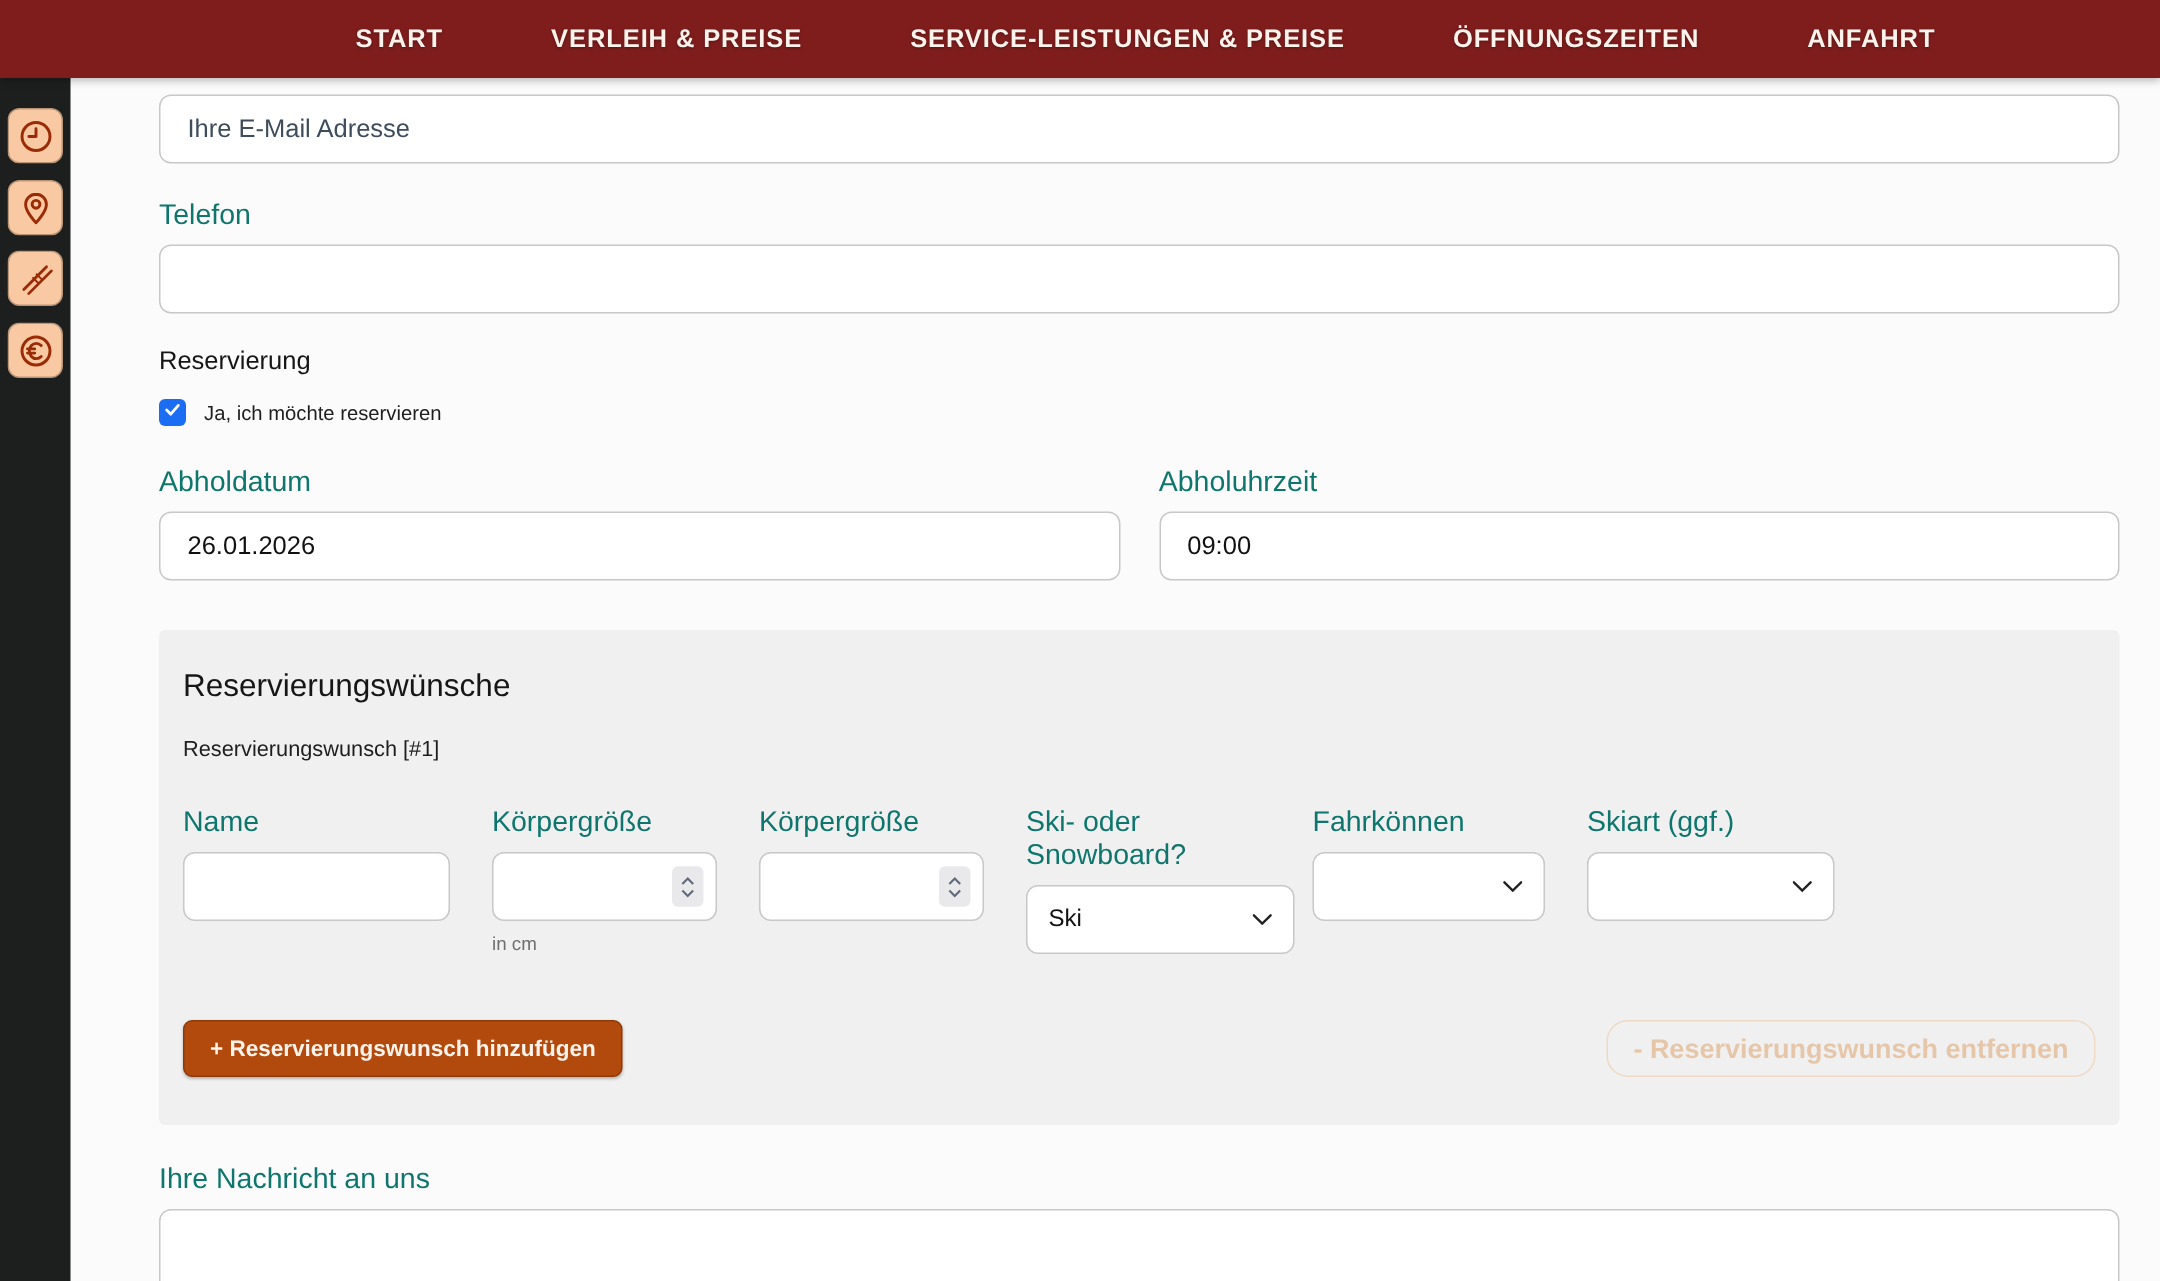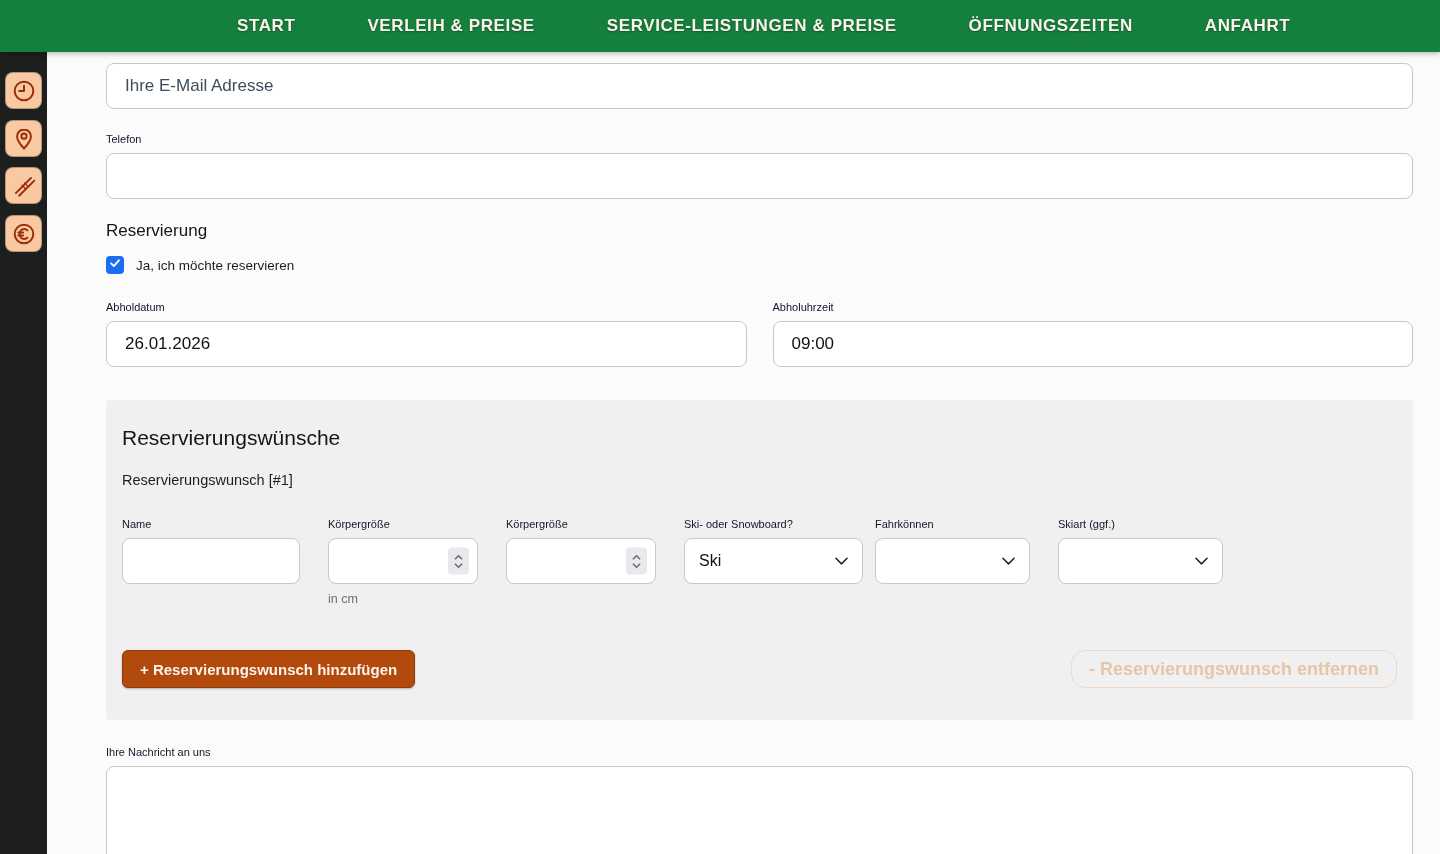--- a/index.html
+++ b/index.html
@@ -1,41 +1,41 @@
 <!DOCTYPE html>
 <html><head>
 <meta charset="utf-8">
 <style>
   * { margin:0; padding:0; box-sizing:border-box; }
   html,body { width:1440px; height:854px; overflow:hidden; background:#fbfbfb;
     font-family:"Liberation Sans", sans-serif; }
 
   
   .navbar { position:absolute; left:0; top:0; width:1440px; height:52px;
-    background:#15803d; display:flex; align-items:center; gap:72px;
+    background:#7f1d1d; display:flex; align-items:center; gap:72px;
     padding-left:237px; box-shadow:0 2px 5px rgba(0,0,0,0.25); z-index:5; }
   .nav-item { color:#fdf3ec; font-size:17px; font-weight:700; letter-spacing:0.6px;
     text-transform:uppercase; cursor:pointer; white-space:nowrap;
     text-shadow:0 1px 2px rgba(0,0,0,0.35); }
 
   
   .sidebar { position:absolute; left:0; top:52px; width:47px; height:802px;
     background:#1d1f1e; z-index:4; }
   .side-btn { position:absolute; left:5px; width:37px; height:37px;
     background:#f8c9a2; border:1px solid rgba(0,0,0,0.25); border-radius:8px;
     display:flex; align-items:center; justify-content:center; cursor:pointer;
     color:#9b2b06; }
   .side-btn svg { display:block; }
 
   
   .content { position:absolute; left:63px; top:52px; width:1393px; height:802px;
     background:#fbfbfb; }
   .inner { position:absolute; left:43px; top:0; width:1307px; }
 
-  .field-label { font-size:11px; color:#0f172a; margin-bottom:8px; display:block; }
+  .field-label { font-size:19px; color:#0f766e; margin-bottom:8px; display:block; }
   .text-input, .area-input { width:100%; background:#fff; border:1px solid #c8c8c8;
     border-radius:8px; font-family:"Liberation Sans", sans-serif; color:#111;
     outline:none; }
   .text-input { height:46px; padding:0 18px; font-size:17px; }
   .email-input { color:#3e4c5c; }
   .value-strong { font-weight:500; }
 
   .section-heading { font-size:17px; color:#161616; font-weight:400; }
 
   

